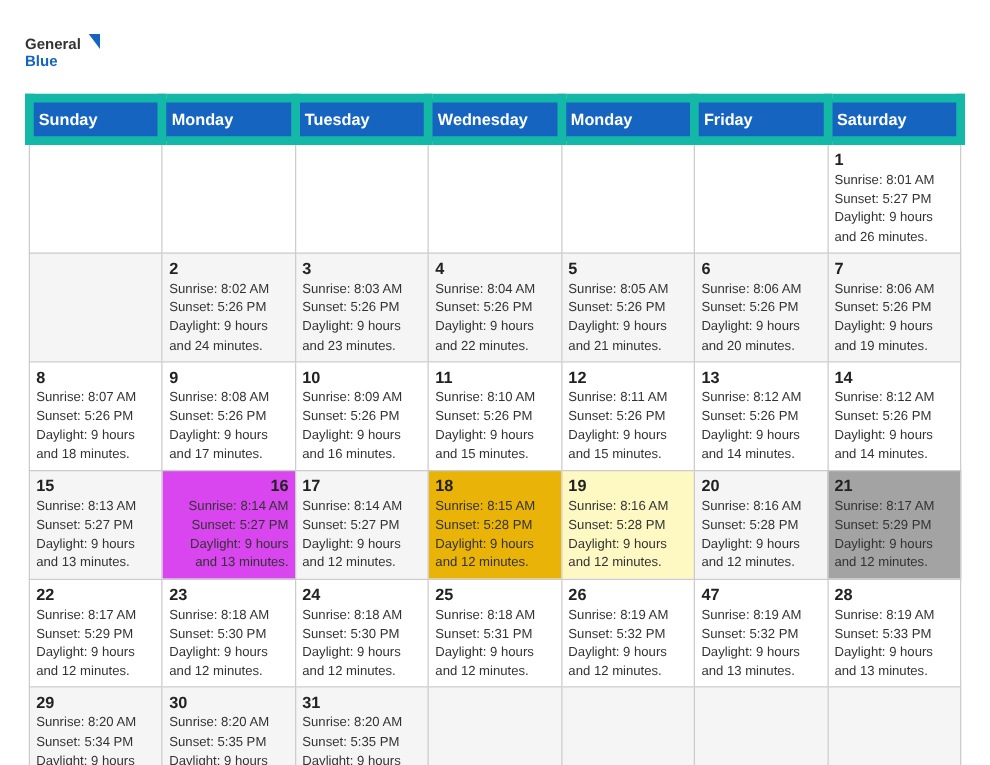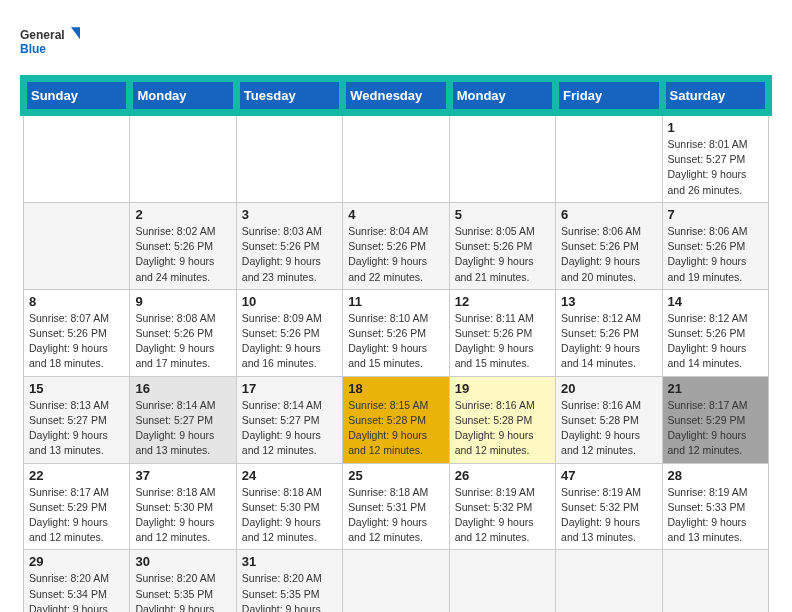--- a/index.html
+++ b/index.html
@@ -141,37 +141,37 @@
         <td><span class="day-number">12</span>
           <span class="day-detail">Sunrise: 8:11 AM<br>Sunset: 5:26 PM<br>Daylight: 9 hours and 15 minutes.</span></td>
         <td><span class="day-number">13</span>
           <span class="day-detail">Sunrise: 8:12 AM<br>Sunset: 5:26 PM<br>Daylight: 9 hours and 14 minutes.</span></td>
         <td><span class="day-number">14</span>
           <span class="day-detail">Sunrise: 8:12 AM<br>Sunset: 5:26 PM<br>Daylight: 9 hours and 14 minutes.</span></td>
       </tr>
       <tr>
         <td style="background-color: rgb(245, 245, 245);"><span class="day-number">15</span>
           <span class="day-detail">Sunrise: 8:13 AM<br>Sunset: 5:27 PM<br>Daylight: 9 hours and 13 minutes.</span></td>
-        <td style="background-color: #e5e5e5;"><span class="day-number">16</span>
+        <td style="background-color: #d946ef; text-align: right;"><span class="day-number">16</span>
           <span class="day-detail">Sunrise: 8:14 AM<br>Sunset: 5:27 PM<br>Daylight: 9 hours and 13 minutes.</span></td>
         <td style="background-color: rgb(245, 245, 245);"><span class="day-number">17</span>
           <span class="day-detail">Sunrise: 8:14 AM<br>Sunset: 5:27 PM<br>Daylight: 9 hours and 12 minutes.</span></td>
         <td style="background-color: #eab308;"><span class="day-number">18</span>
           <span class="day-detail">Sunrise: 8:15 AM<br>Sunset: 5:28 PM<br>Daylight: 9 hours and 12 minutes.</span></td>
         <td style="background-color: #fef9c3;"><span class="day-number">19</span>
           <span class="day-detail">Sunrise: 8:16 AM<br>Sunset: 5:28 PM<br>Daylight: 9 hours and 12 minutes.</span></td>
         <td style="background-color: rgb(245, 245, 245); margin-left: 40px;"><span class="day-number">20</span>
           <span class="day-detail">Sunrise: 8:16 AM<br>Sunset: 5:28 PM<br>Daylight: 9 hours and 12 minutes.</span></td>
         <td style="background-color: #a3a3a3; margin-left: 44px;"><span class="day-number">21</span>
           <span class="day-detail">Sunrise: 8:17 AM<br>Sunset: 5:29 PM<br>Daylight: 9 hours and 12 minutes.</span></td>
       </tr>
       <tr>
         <td><span class="day-number">22</span>
           <span class="day-detail">Sunrise: 8:17 AM<br>Sunset: 5:29 PM<br>Daylight: 9 hours and 12 minutes.</span></td>
-        <td><span class="day-number">37</span>
+        <td><span class="day-number">23</span>
           <span class="day-detail">Sunrise: 8:18 AM<br>Sunset: 5:30 PM<br>Daylight: 9 hours and 12 minutes.</span></td>
         <td><span class="day-number">24</span>
           <span class="day-detail">Sunrise: 8:18 AM<br>Sunset: 5:30 PM<br>Daylight: 9 hours and 12 minutes.</span></td>
         <td><span class="day-number">25</span>
           <span class="day-detail">Sunrise: 8:18 AM<br>Sunset: 5:31 PM<br>Daylight: 9 hours and 12 minutes.</span></td>
         <td><span class="day-number">26</span>
           <span class="day-detail">Sunrise: 8:19 AM<br>Sunset: 5:32 PM<br>Daylight: 9 hours and 12 minutes.</span></td>
         <td><span class="day-number">47</span>
           <span class="day-detail">Sunrise: 8:19 AM<br>Sunset: 5:32 PM<br>Daylight: 9 hours and 13 minutes.</span></td>
         <td><span class="day-number">28</span>

